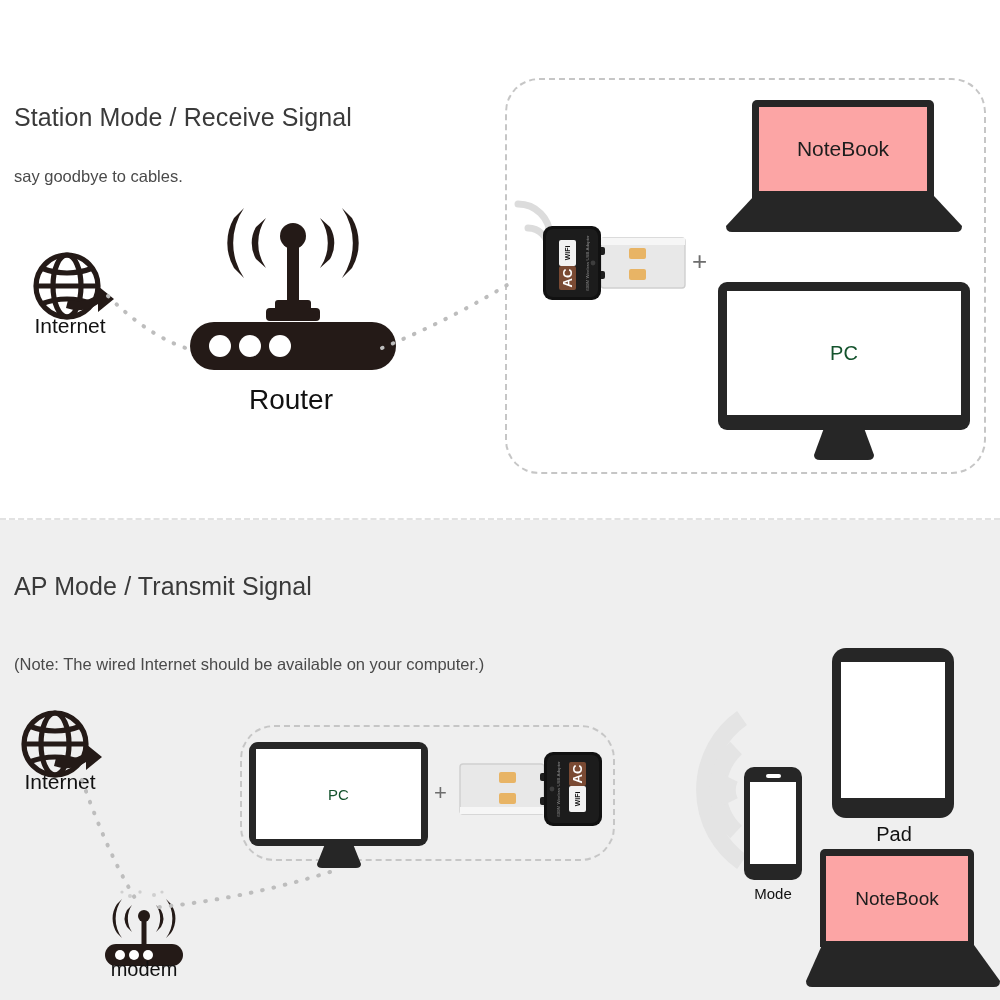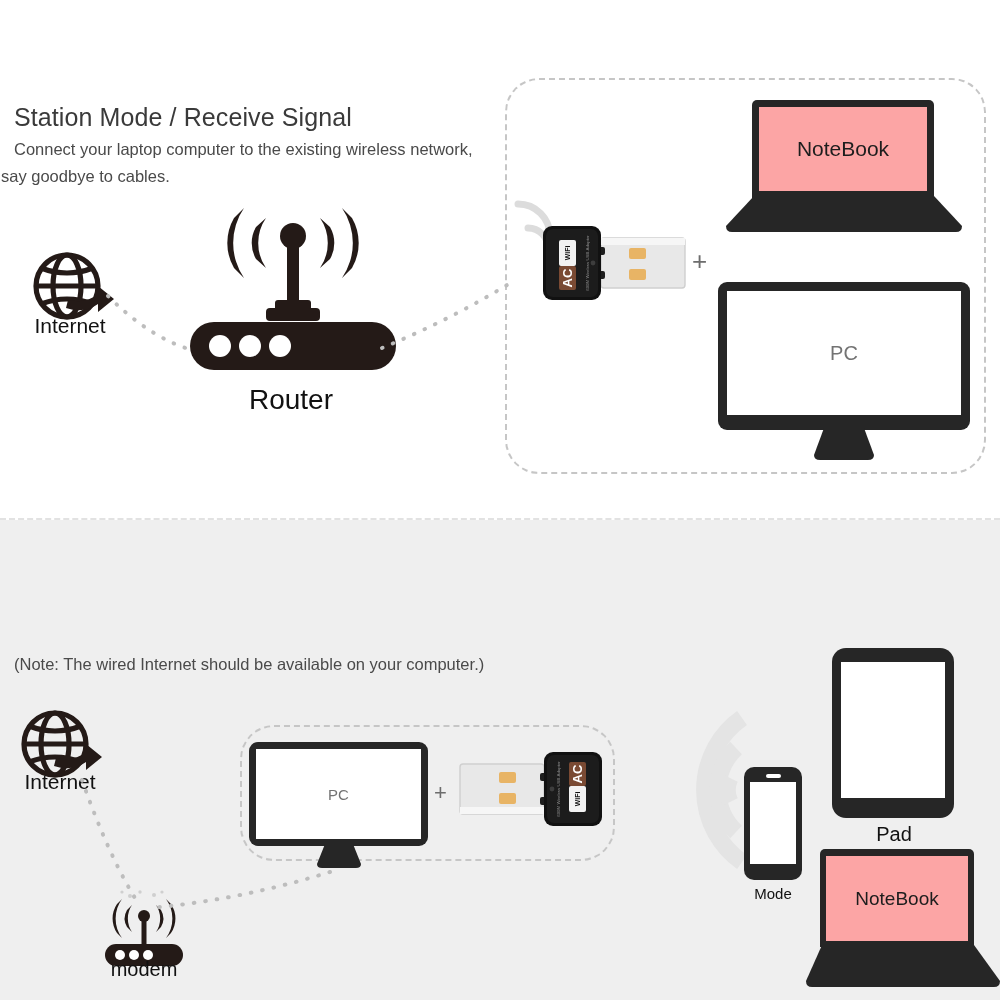--- a/index.html
+++ b/index.html
@@ -80,21 +80,21 @@
     background:#262626;
     border-radius:9px;
     box-sizing:border-box;
   }
   .mon-screen{
     position:absolute;
     background:#ffffff;
     box-sizing:border-box;
     display:flex;align-items:center;justify-content:center;
   }
-  .mon-screen span{color:#737373;}
+  .mon-screen span{color:#14532d;}
   .mon-stand{position:absolute;}
 
   
   .laptop{position:absolute;}
   .lap-lid{
     position:absolute;left:0;top:0;
     background:#262626;
     border-radius:5px 5px 0 0;
     box-sizing:border-box;
   }
@@ -127,22 +127,21 @@
 </style>
 </head>
 <body>
 
 <div class="page">
 
   <div class="panel" id="panel-station">
 
     <div class="heading" style="left:14px;top:103px;">Station Mode / Receive Signal</div>
 
-    <div class="subtext" style="left:14px;top:136px;">Connect your laptop computer to the existing wireless network,</div>
-    <div class="subtext" style="left:1px;top:163px;">say goodbye to cables.</div>
+    <div class="subtext" style="left:14px;top:163px;">say goodbye to cables.</div>
 
     <div class="dash-box" style="left:505px;top:78px;width:481px;height:396px;"></div>
 
     <div class="globe" style="left:24px;top:252px;">
       <svg width="92" height="72" viewBox="0 0 92 72">
         <g fill="none" stroke="#241a17" stroke-width="5.2">
           <circle cx="43" cy="34" r="31"></circle>
           <ellipse cx="43" cy="34" rx="14" ry="31"></ellipse>
           <line x1="12" y1="34" x2="74" y2="34"></line>
           <path d="M17 16 Q43 26 69 16"></path>
@@ -246,20 +245,21 @@
           <path d="M10 0 L50 0 L60 27 Q60 32 54 32 L6 32 Q0 32 0 27 Z" fill="#262626"></path>
         </svg>
       </div>
     </div>
   </div>
 
   <div class="section-divider"></div>
 
   <div class="panel" id="panel-ap">
 
+    <div class="heading" style="left:14px;top:52px;">AP Mode / Transmit Signal</div>
 
     <div class="subtext" style="left:14px;top:131px;">(Note: The wired Internet should be available on your computer.)</div>
 
     <div class="dash-box" style="left:240px;top:205px;width:375px;height:136px;"></div>
 
     <div class="globe" style="left:12px;top:190px;">
       <svg width="92" height="72" viewBox="0 0 92 72">
         <g fill="none" stroke="#241a17" stroke-width="5.2">
           <circle cx="43" cy="34" r="31"></circle>
           <ellipse cx="43" cy="34" rx="14" ry="31"></ellipse>

